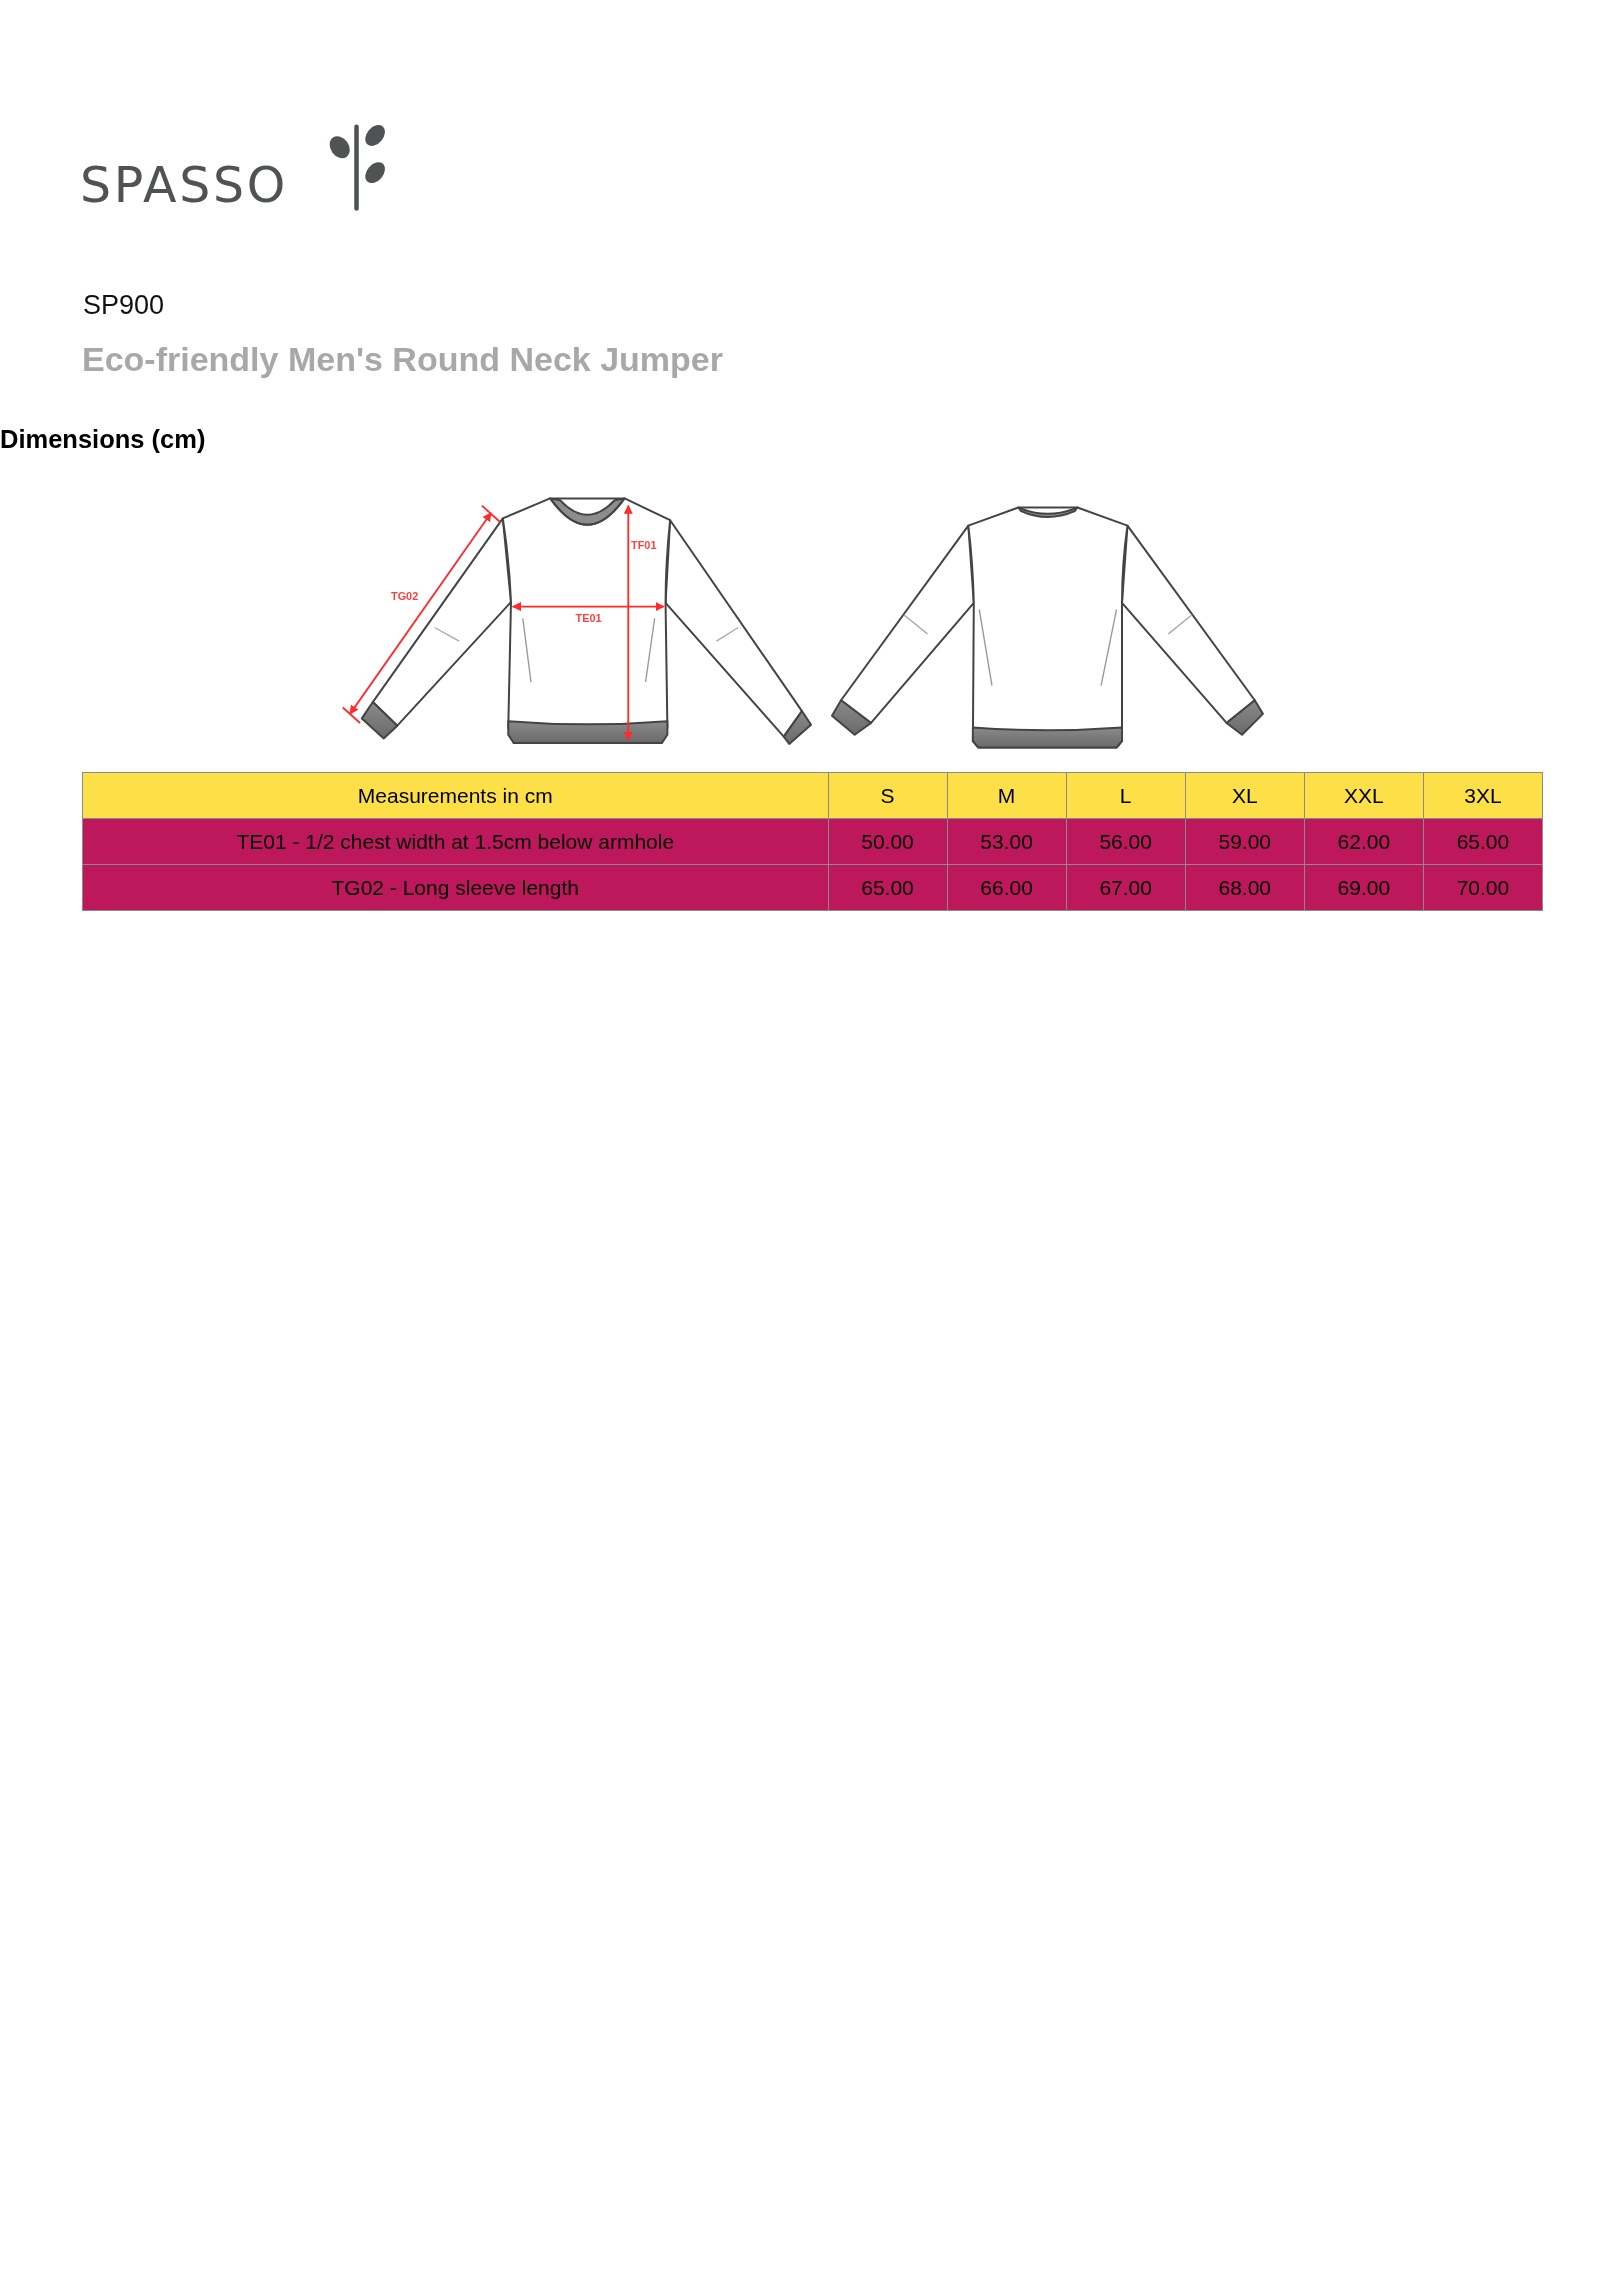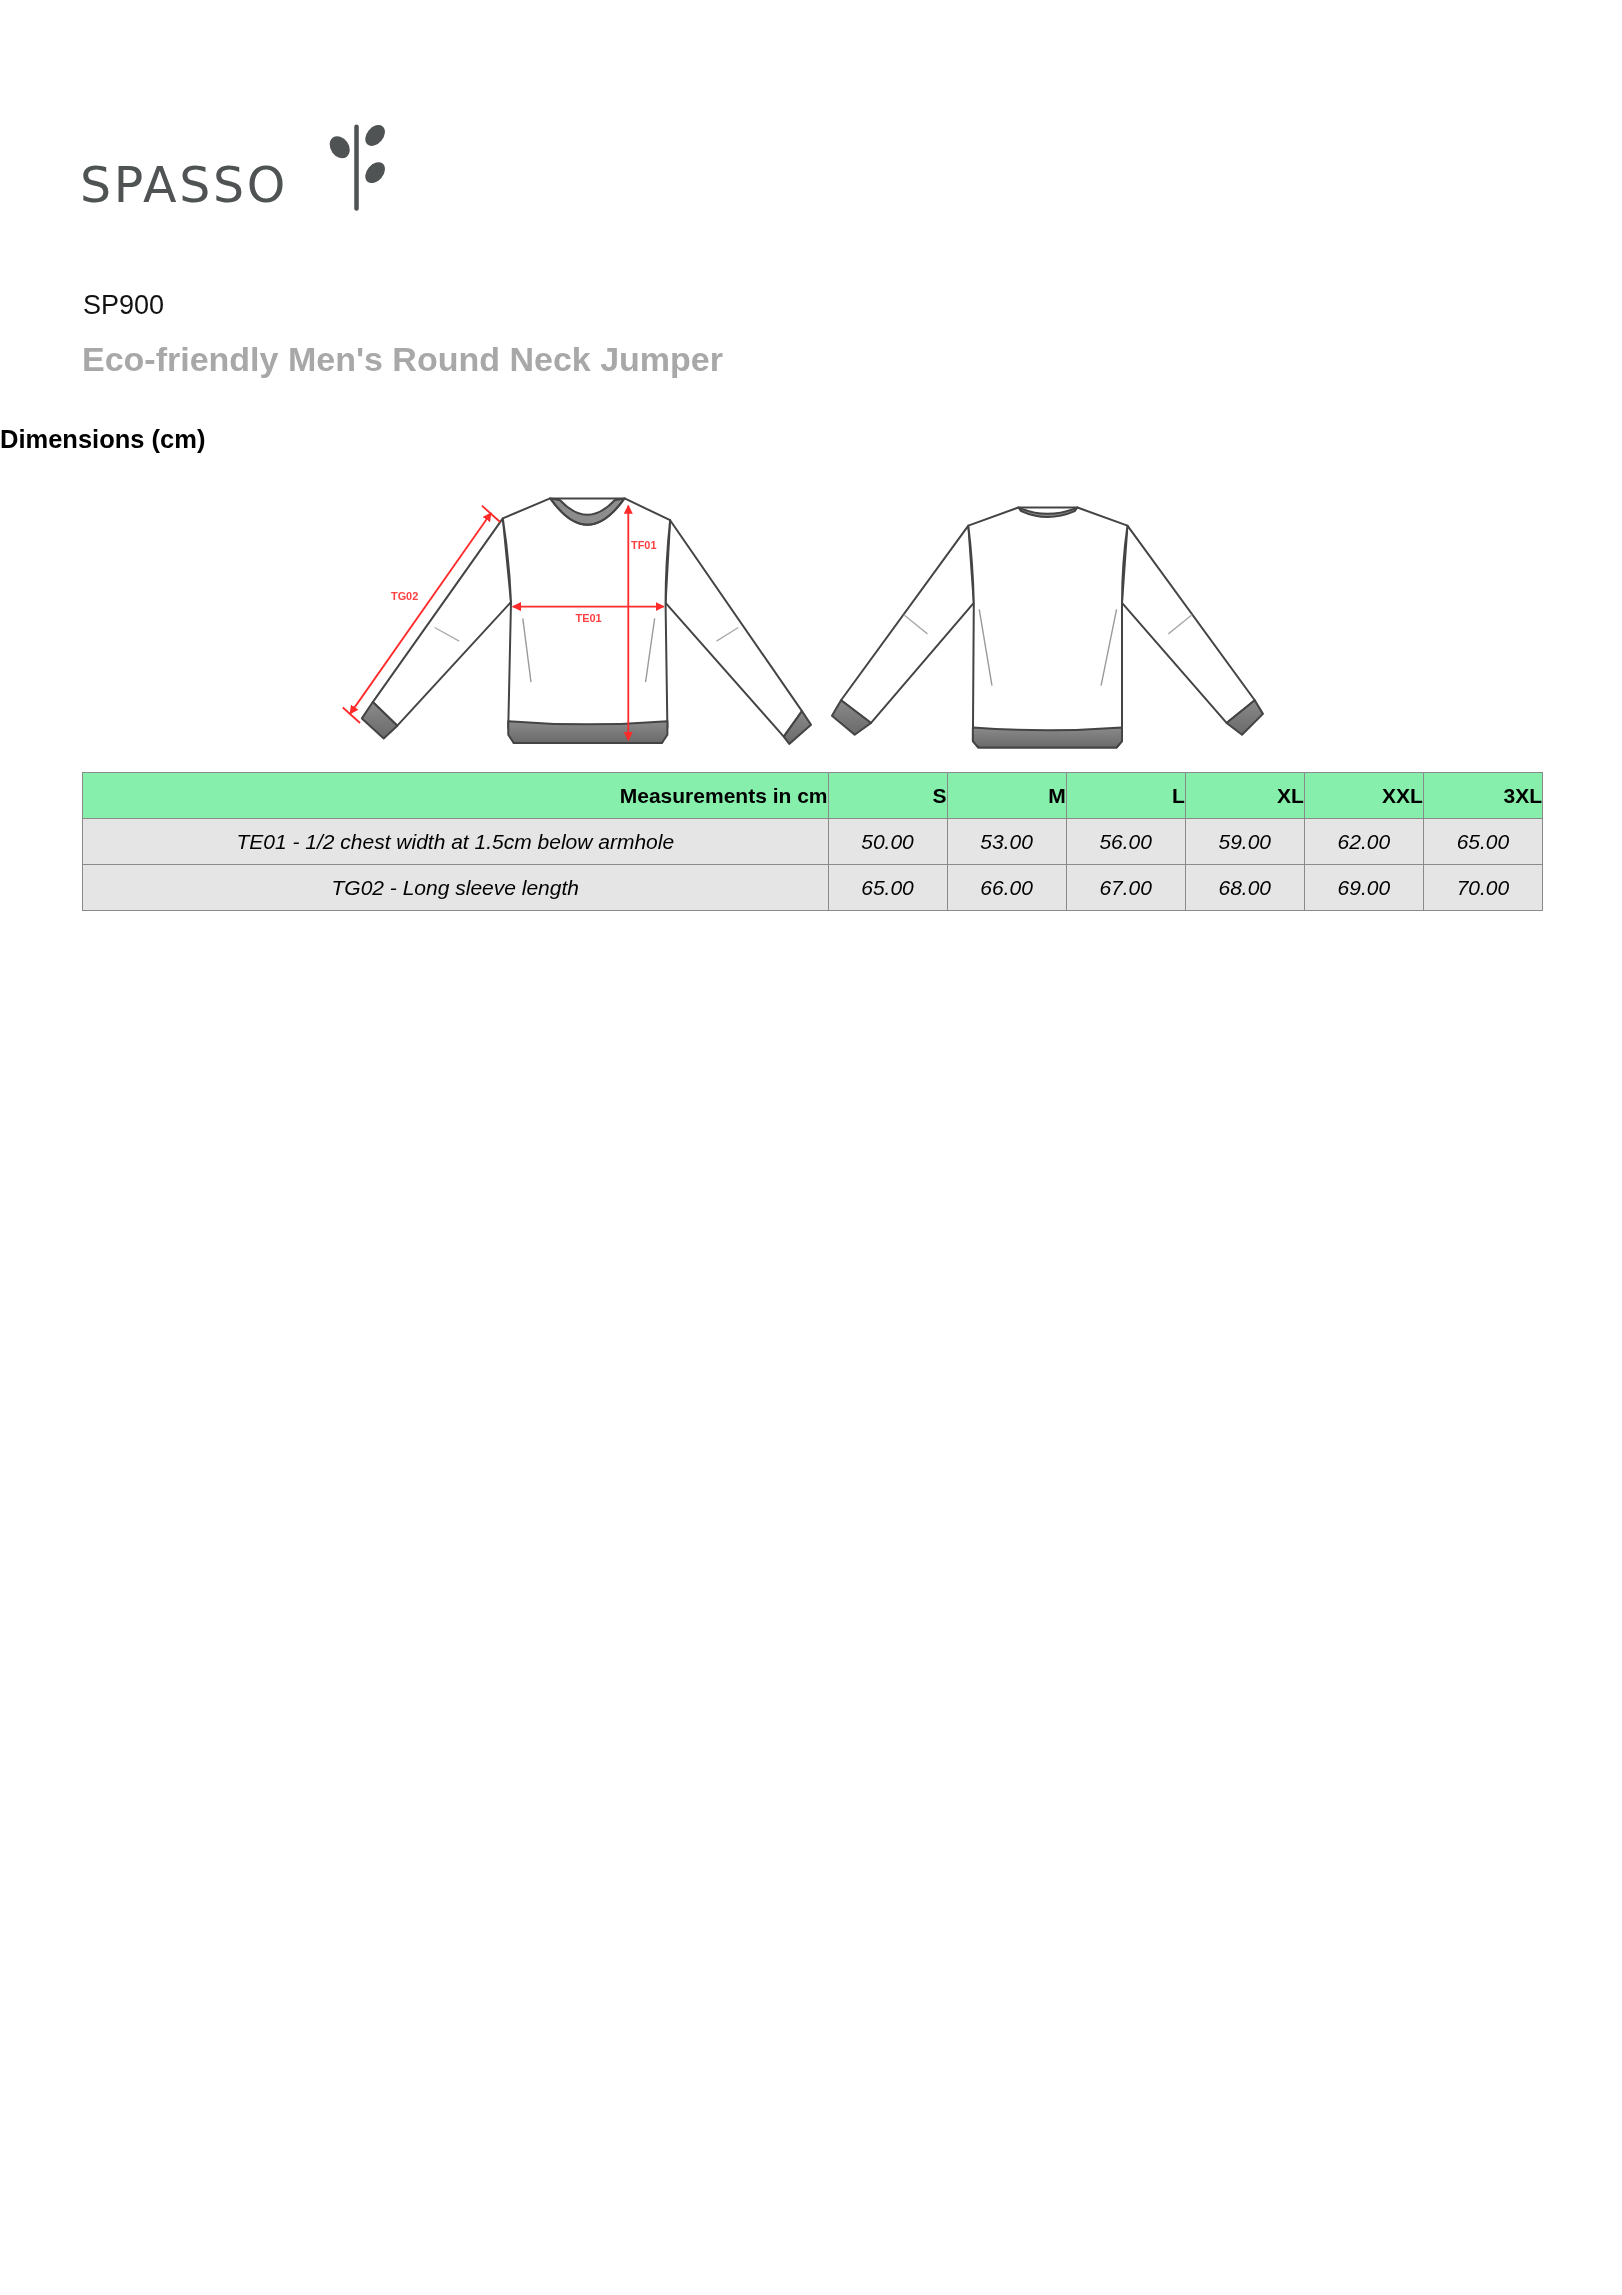--- a/index.html
+++ b/index.html
@@ -12,22 +12,22 @@
   .sku { position: absolute; left: 83px; top: 289px; font-size: 27px; line-height: 33px; color: #111; text-align: center; }
   .title { position: absolute; left: 82px; top: 335px; font-size: 34px; line-height: 49px;
            font-weight: bold; color: #a8a8a8; }
   .dims-title { position: absolute; left: 0; width: 1623px; top: 424px; text-align: left;
                 font-size: 25.5px; font-weight: bold; line-height: 31px; }
   .diagram { position: absolute; left: 0; top: 0; width: 1623px; height: 764px; pointer-events: none; }
   table.size-table { position: absolute; left: 82px; top: 772px; width: 1461px;
                      border-collapse: collapse; table-layout: fixed; font-size: 21px; }
   .size-table th, .size-table td { border: 1.8px solid #8a8a8a; height: 45px; text-align: center;
                                    vertical-align: middle; padding: 0; }
-  .size-table th { background: #86efac; font-weight: bold; text-align: right; }
-  .size-table td { background: #e5e5e5; font-style: italic; }
+  .size-table th { background: #fde047; font-weight: normal; }
+  .size-table td { background: #be185d; }
   col.c-first { width: 745px; }
   col.c-size { width: 119px; }
 </style>
 </head>
 <body>
 
 <div class="logo">
   <div class="logo-text">SPASSO</div>
   <svg class="logo-sprout" viewBox="0 0 80 108">
     <rect x="32" y="5" width="5" height="95" rx="2.5" fill="#4f5353"></rect>

